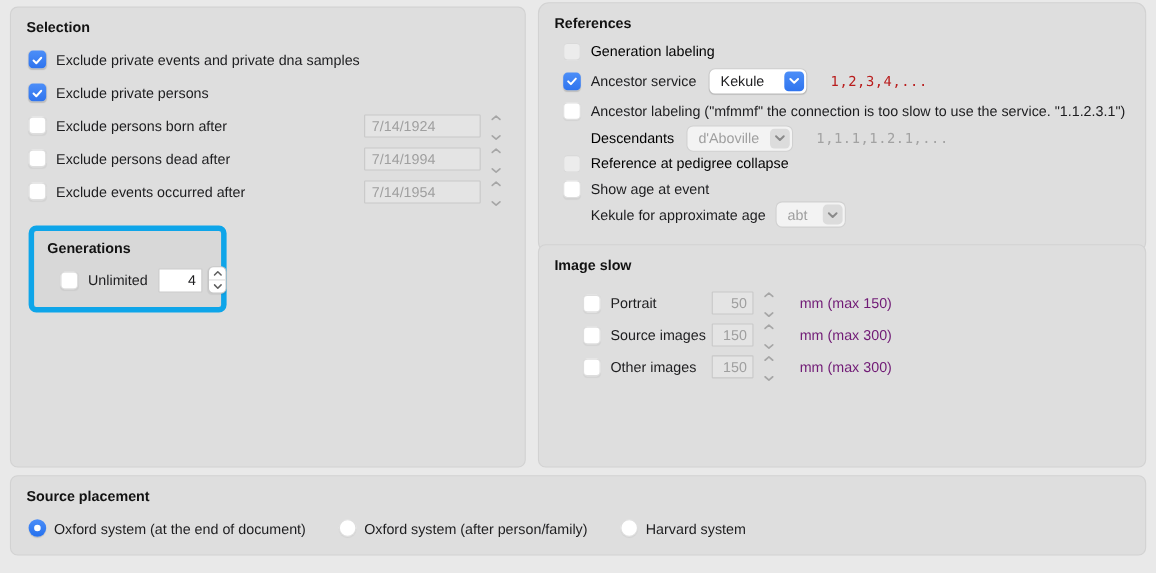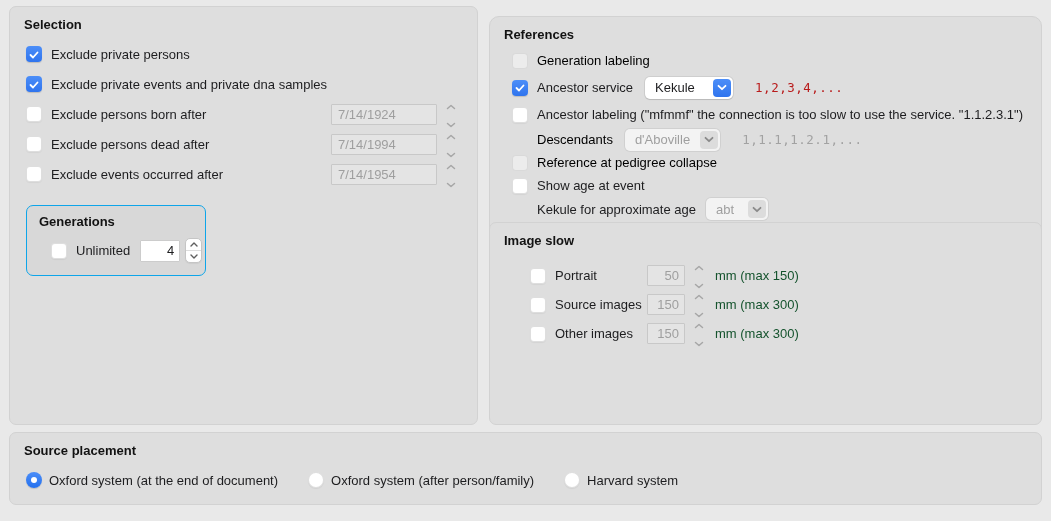--- a/index.html
+++ b/index.html
@@ -10,21 +10,21 @@
     font-family:"Liberation Sans", sans-serif;
     font-size:13px; color:#1d1d1f;
     overflow:hidden;
   }
   .panel {
     position:absolute; background:#dedede;
     border:1px solid #d2d2d2; border-radius:7px;
     padding:8px 14px; overflow:hidden;
   }
   #panel-selection  { left:9px;   top:6px;   width:469px;  height:419px; }
-  #panel-references { left:489px; top:16px;   width:553px;  height:228px;border-radius:10px; }
+  #panel-references { left:489px; top:2px;   width:553px;  height:228px;border-radius:10px; }
   #panel-imagesize  { left:489px; top:222px; width:553px;  height:203px; }
   #panel-sources    { left:9px;   top:432px; width:1033px; height:73px;  }
 
   .panel-title { font-weight:700; color:#121212; line-height:16px; margin:2px 0 6px 0; }
 
   .row { display:flex; align-items:center; white-space:nowrap; }
   .sel-row { height:30px; padding:0 6px 0 2px; }
   .ref-row { height:27px; padding-left:8px; overflow:hidden; }
   .ref-subrow { height:23px; padding-left:33px; }
   .img-row { height:29px; padding-left:26px; }
@@ -67,21 +67,21 @@
     width:17px; height:25px; margin-left:5px; flex:none;
     background:#fff; border:1px solid #c5c5c5; border-radius:5px;
     display:flex; flex-direction:column; overflow:hidden;
     box-shadow:0 1px 1px rgba(0,0,0,0.06);
   }
   .stepper-boxed .half { flex:1; display:flex; align-items:center; justify-content:center; }
   .stepper-boxed .half + .half { border-top:1px solid #dddddd; }
 
   .subpanel {
     margin:16px 0 0 2px; width:180px;
-    background:#d8d8d8; border:1px solid #0ea5e9; border-radius:7px;
+    background:#d8d8d8; border:5px solid #0ea5e9; border-radius:7px;
     padding:8px 12px 12px 12px;
   }
   .subpanel .row { margin-top:8px; padding-left:12px; }
 
   .dropdown {
     height:22px; display:inline-flex; align-items:center; flex:none;
     background:#ffffff; border-radius:5px; padding:0 2px 0 10px;
     box-shadow: 0 0 0 1px rgba(0,0,0,0.07), 0 1px 1px rgba(0,0,0,0.10);
   }
   .dropdown .dd-label { margin-right:10px; }
@@ -93,21 +93,21 @@
   .dropdown.disabled { background:#f3f3f3; box-shadow:0 0 0 1px rgba(0,0,0,0.06); }
   .dropdown.disabled .dd-label { color:#9f9f9f; }
   .dropdown.disabled .dd-btn { background:#dcdcdc; }
 
   .mono {
     font-family:"DejaVu Sans Mono", monospace; font-size:12.5px;
     color:#b91c1c; letter-spacing:0.5px; margin-left:22px;
   }
   .mono.disabled { color:#a2a2a2; }
 
-  .hint { color:#14532d; margin-left:10px; }
+  .hint { color:#701a75; margin-left:22px; }
 
   .radio-row { display:flex; align-items:center; gap:30px; margin-top:13px; padding-left:2px; }
   .radio-opt { display:flex; align-items:center; }
   .radio {
     width:16px; height:16px; border-radius:50%; flex:none; margin-right:7px;
     background:#ffffff;
     box-shadow: inset 0 0 0 1px rgba(0,0,0,0.13), 0 1px 1px rgba(0,0,0,0.06);
     display:flex; align-items:center; justify-content:center;
   }
   .radio.selected { background:linear-gradient(#4c8ef8, #2470ee); box-shadow:0 1px 1px rgba(0,0,0,0.15); }
@@ -118,30 +118,30 @@
 
 <div class="panel" id="panel-selection">
   <div class="panel-title">Selection</div>
 
   <div class="row sel-row">
     <span class="checkbox checked">
       <span><svg width="10" height="8" viewBox="0 0 10 8">
             <path d="M1.5 4 L4 6.5 L8.5 1.5" fill="none" stroke="#fff" stroke-width="1.8" stroke-linecap="round" stroke-linejoin="round"></path>
           </svg></span>
     </span>
-    <span class="lbl">Exclude private persons</span>
+    <span class="lbl">Exclude private events and private dna samples</span>
   </div>
 
   <div class="row sel-row">
     <span class="checkbox checked">
       <span><svg width="10" height="8" viewBox="0 0 10 8">
             <path d="M1.5 4 L4 6.5 L8.5 1.5" fill="none" stroke="#fff" stroke-width="1.8" stroke-linecap="round" stroke-linejoin="round"></path>
           </svg></span>
     </span>
-    <span class="lbl">Exclude private events and private dna samples</span>
+    <span class="lbl">Exclude private persons</span>
   </div>
 
   <div class="row sel-row">
     <span class="checkbox"></span>
     <span class="lbl grow">Exclude persons born after</span>
     <input class="field datefield" readonly="" value="7/14/1924" style="">
     <span class="stepper-plain">
       <span><svg width="10" height="6" viewBox="0 0 10 6">
             <path d="M1.5 4.5 L5 1.5 L8.5 4.5" fill="none" stroke="#a6a6a6" stroke-width="1.5" stroke-linecap="round" stroke-linejoin="round"></path>
           </svg></span>

